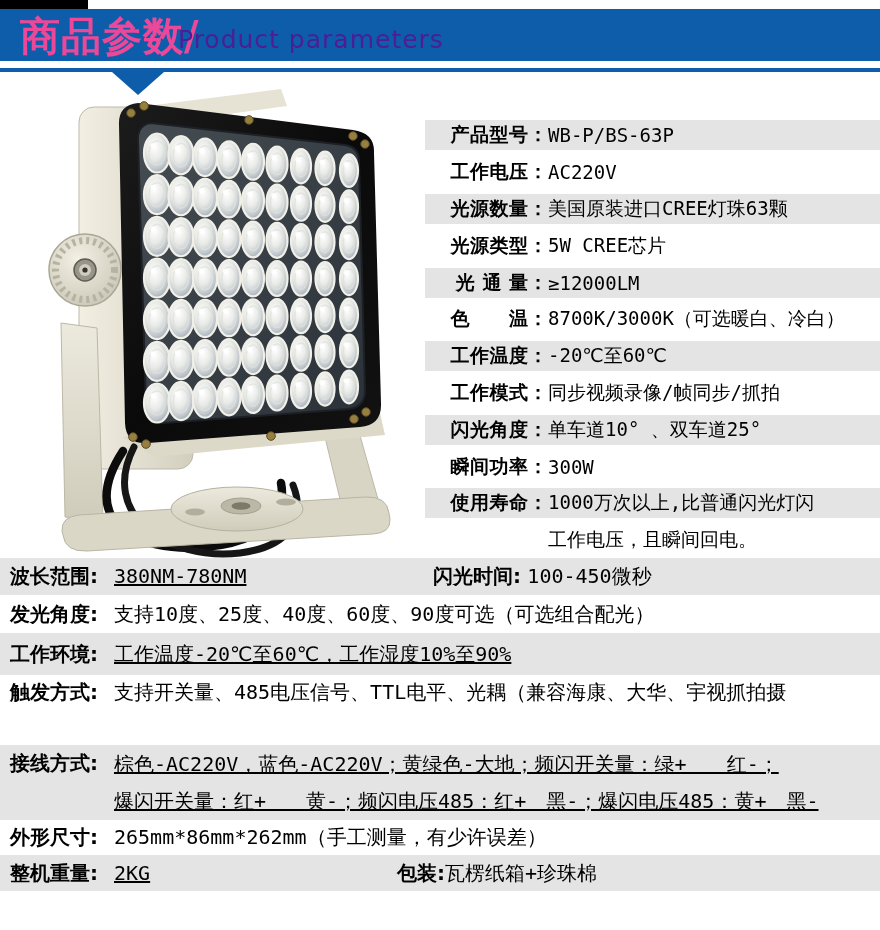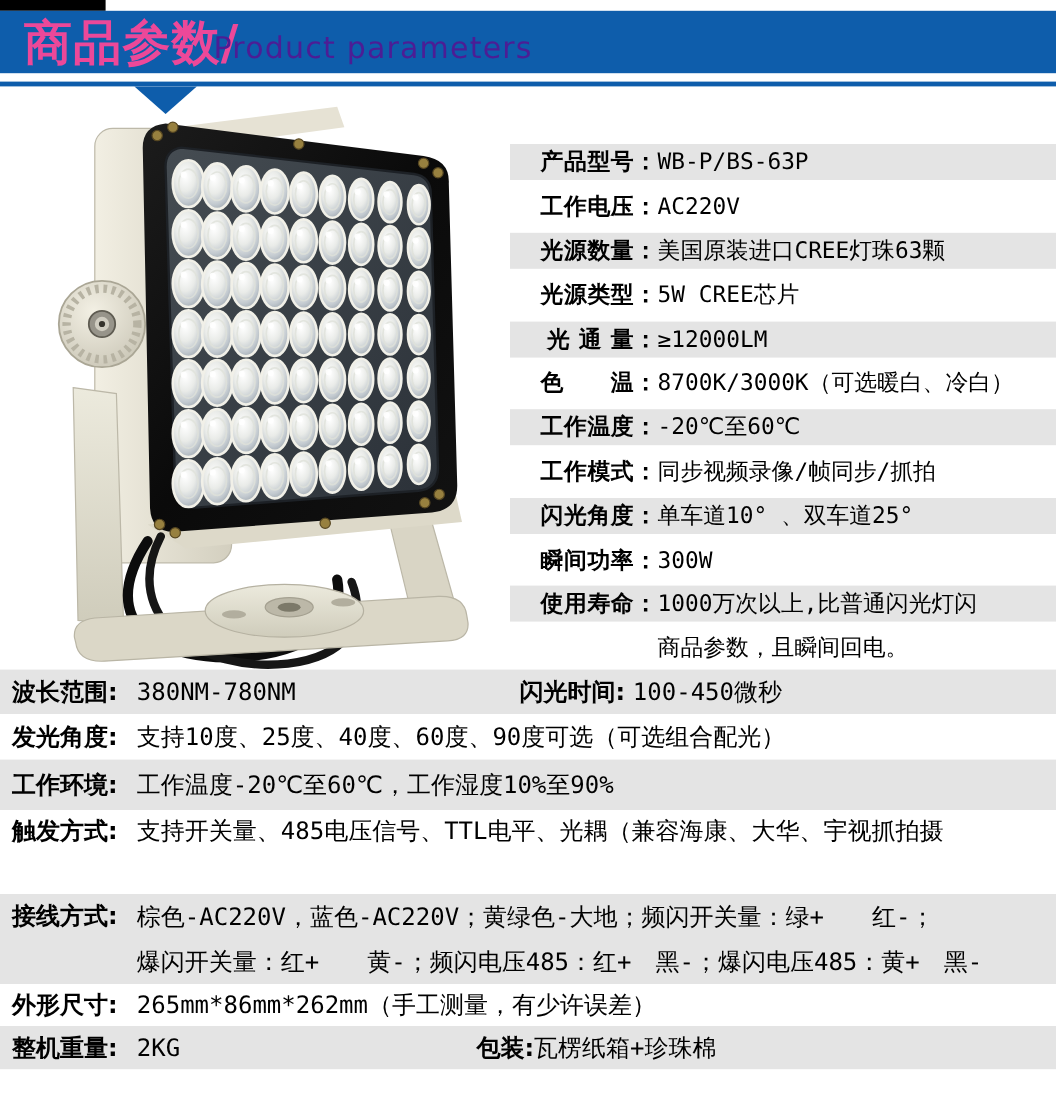--- a/index.html
+++ b/index.html
@@ -42,21 +42,21 @@
     font-size:19px;white-space:nowrap;text-align:right;
   }
   .spec-row.shade{background:var(--shade);}
   .spec-label{font-weight:bold;width:112px;flex:none;letter-spacing:0.5px;}
   .spec-value{font-family:"DejaVu Sans Mono","DejaVu Sans",monospace;}
   
   .d-row{
     position:absolute;left:0;width:880px;box-sizing:border-box;
     font-size:20px;white-space:nowrap;
   }
-  .d-row.shade{background:var(--shade);}
+  .d-row.shade{background:var(--shade);text-decoration:underline;}
   .d-label{font-weight:bold;position:absolute;left:10px;top:0;}
   .d-val{margin-left:114px;font-family:"DejaVu Sans Mono","DejaVu Sans",monospace;}
   .d-val span{display:block;}
   .d-cell2{position:absolute;top:0;}
   .d-cell2 .lbl2{font-weight:bold;font-family:"DejaVu Sans","Liberation Sans",sans-serif;}
   .d-cell2 .val2{font-family:"DejaVu Sans Mono","DejaVu Sans",monospace;}
 </style>
 </head>
 <body>
 
@@ -380,21 +380,21 @@
     <div class="spec-row" style="top:452px">
       <span class="spec-label">瞬间功率：</span>
       <span class="spec-value">300W</span>
     </div>
     <div class="spec-row shade" style="top:488px">
       <span class="spec-label">使用寿命：</span>
       <span class="spec-value">1000万次以上,比普通闪光灯闪</span>
     </div>
     <div class="spec-row" style="top:525px">
       <span class="spec-label"></span>
-      <span class="spec-value">商品参数，且瞬间回电。</span>
+      <span class="spec-value">工作电压，且瞬间回电。</span>
     </div>
   </section>
 
   <section>
     <div class="d-row shade" style="top:558px;height:37px;line-height:37px">
       <span class="d-label">波长范围:</span>
       <div class="d-val">380NM-780NM</div>
       <div class="d-cell2" style="left:433px">
         <span class="lbl2">闪光时间:</span>
         <span class="val2">100-450微秒</span>

